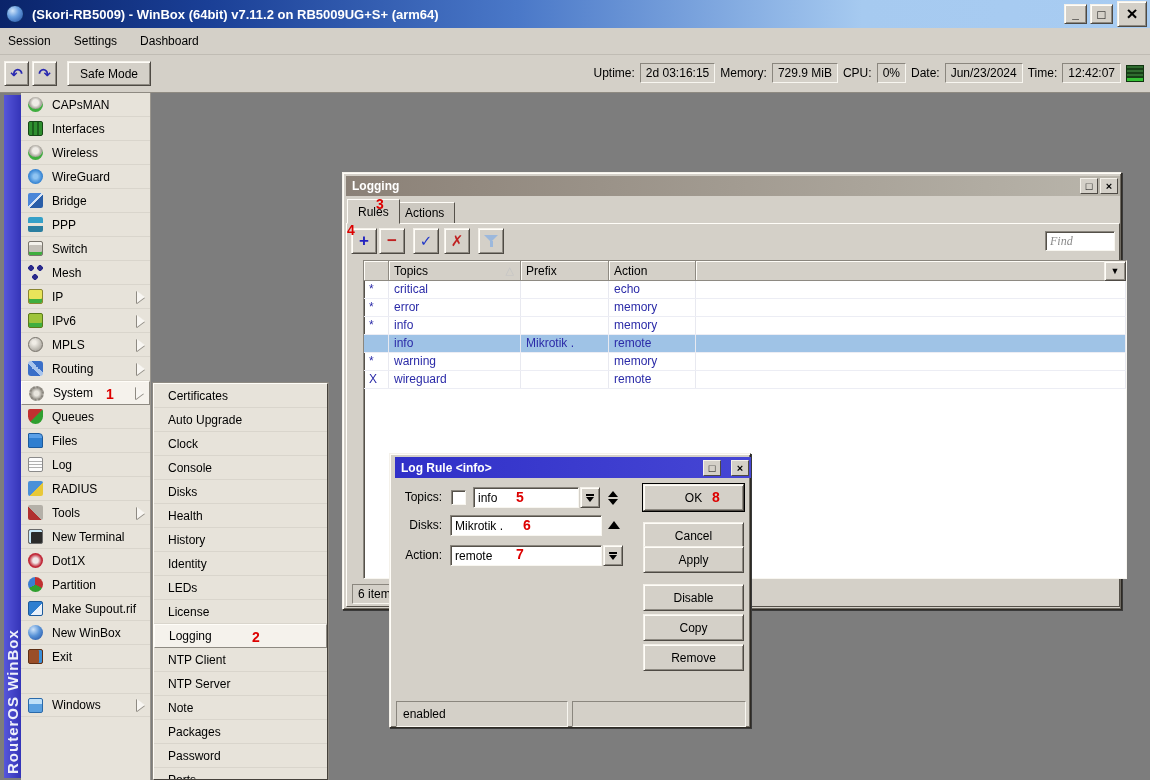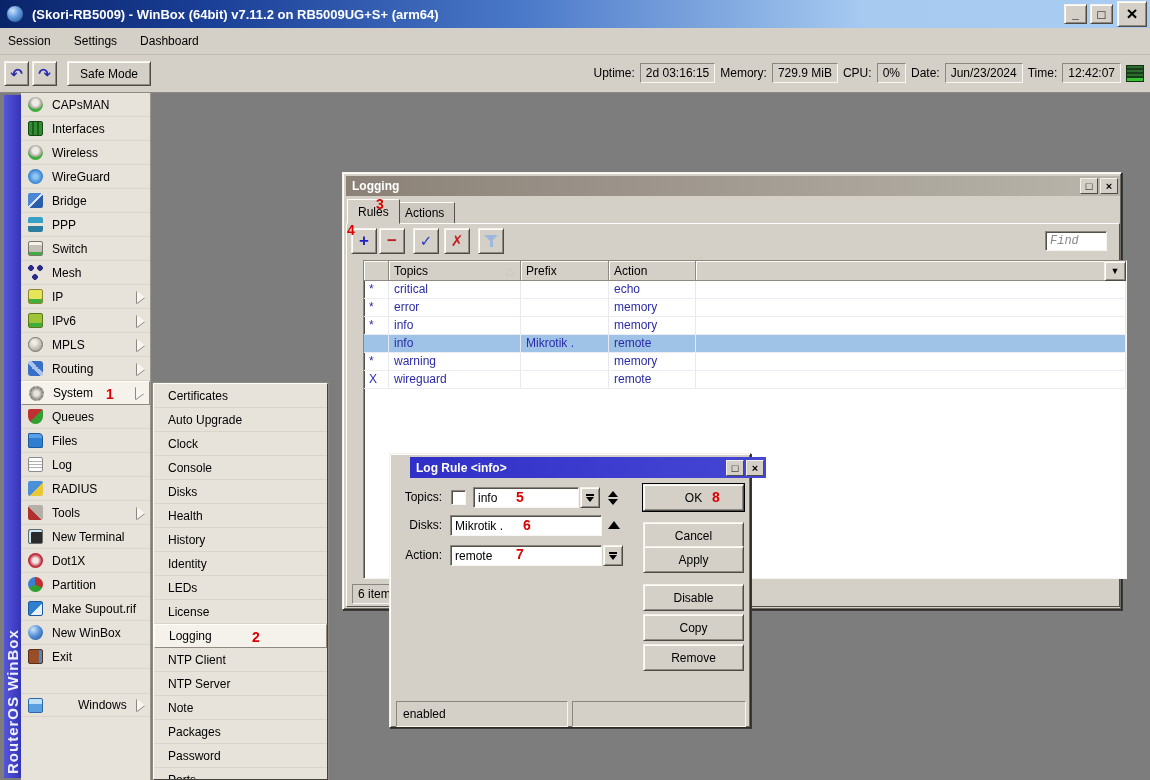--- a/index.html
+++ b/index.html
@@ -54,21 +54,21 @@
     background:linear-gradient(90deg,#5656da,#3434b8); display:flex; justify-content:center; }
   #brandbar span { writing-mode:vertical-rl; transform:rotate(180deg);
     color:#eef0fa; font-weight:bold; font-size:15px; letter-spacing:1px;
     height:100%; line-height:17px; padding-top:4px; }
 
   
   #sidebar { position:absolute; left:21px; top:0; width:130px; height:687px; background:#e7e3da;
     border-right:1px solid #9a968e; }
   .sb-item { position:relative; height:24px; display:flex; align-items:center; padding-left:7px;
     border-bottom:1px solid #d9d5cc; }
-  .sb-item.gap { margin-top:24px; border-top:1px solid #d9d5cc;gap:26px; }
+  .sb-item.gap { margin-top:24px; border-top:1px solid #d9d5cc; }
   .sb-item.sel { background:#f5f2ec; border:1px solid; border-color:#fffdf8 #8e8a82 #8e8a82 #fffdf8; }
   .sb-label { margin-left:9px; white-space:nowrap; }
   .ic { width:15px; height:15px; flex:0 0 15px; border-radius:2px; }
   .arrow { position:absolute; right:5px; width:0; height:0;
     border-left:8px solid #f8f6f2; border-top:6px solid transparent; border-bottom:6px solid transparent;
     filter:drop-shadow(-1px 0 0 #8e8a82) drop-shadow(0 1px 0 #8e8a82); }
   .sb-ann { left:84px; top:5px; }
 
   
   .ic-capsman,.ic-wireless { border-radius:50%; background:radial-gradient(circle at 50% 38%,#efece6 25%,#a8a49c 50%,#d5d1c9 70%); box-shadow:inset 0 -3px 0 #3fae3f; }
@@ -121,23 +121,23 @@
     border-bottom:1px solid #8e8a82; font-size:12px; }
   #tab-panel { position:absolute; left:3px; top:50px; width:774px; height:384px;
     border:1px solid; border-color:#fffdf8 #55514a #55514a #fffdf8; background:#d4d0c8; z-index:2; }
   .tbtn { position:absolute; width:26px; height:26px; top:4px; font-size:17px; font-weight:bold; }
   .g-plus { color:#2222c0; } .g-minus { color:#c02020; }
   .g-check { color:#2238c8; font-size:15px; } .g-x { color:#c02020; font-size:15px; }
   .funnel { display:inline-block; position:relative; width:15px; height:14px; }
   .funnel::before { content:""; position:absolute; left:0; top:1px;
     border-left:7px solid transparent; border-right:7px solid transparent; border-top:7px solid #9cb8dc; }
   .funnel::after { content:""; position:absolute; left:6px; top:7px; width:3px; height:6px; background:#9cb8dc; }
-  #find-box { position:absolute; left:698px; top:7px; width:62px; height:20px; font-size:12px;
+  #find-box { position:absolute; left:698px; top:7px; width:70px; height:20px; font-size:12px;
     padding:1px 4px; background:#fff; border:1px solid; border-color:#8a867e #f8f6f0 #f8f6f0 #8a867e;
-    box-shadow:inset 1px 1px 0 #55514a; font-family:Liberation Mono, monospace; }
+    box-shadow:inset 1px 1px 0 #55514a; font-family:Liberation Serif, serif; }
   #find-box::placeholder { color:#8a8a8a; font-style:italic; }
 
   #log-table { position:absolute; left:5px; top:36px; width:764px; height:319px; background:#fff;
     border:1px solid; border-color:#8a867e #f8f6f0 #f8f6f0 #8a867e; box-shadow:inset 1px 1px 0 #55514a; overflow:hidden;margin-left:11px; }
   #log-thead { position:relative; display:flex; height:20px; background:#d4d0c8; }
   .hcell { display:flex; align-items:center; padding-left:5px; font-size:12px;
     border-right:1px solid #8e8a82; border-bottom:1px solid #8e8a82;
     box-shadow:inset 1px 1px 0 #fffdf8; }
   .c-flag { width:25px; flex:0 0 25px; }
   .c-topics { width:132px; flex:0 0 132px; }
@@ -151,22 +151,22 @@
   .trow.sel { background:#9fc3e6; color:#000; }
   .trow.dis { color:#8c8c8c; }
   #logwin-status { position:absolute; left:5px; top:360px; width:110px; height:20px;
     display:flex; align-items:center; padding-left:5px; font-size:12px;
     background:#d4d0c8; border:1px solid; border-color:#8a867e #f8f6f0 #f8f6f0 #8a867e; }
 
   
   #dialog { position:absolute; left:389px; top:360px; width:362px; height:275px; background:#d4d0c8;
     border:1px solid; border-color:#f4f1ea #2e2a24 #2e2a24 #f4f1ea;
     box-shadow:inset 1px 1px 0 #fffdf8, inset -1px -1px 0 #6e6a62, 1px 1px 0 #3a3a3a; z-index:40; }
-  #dialog-title { position:absolute; left:20px; top:3px; width:356px; height:21px;
-    background:linear-gradient(to right,#3030c8,#4646d4); display:flex; align-items:center; }
+  #dialog-title { position:absolute; left:5px; top:3px; width:356px; height:21px;
+    background:linear-gradient(to right,#3030c8,#4646d4); display:flex; align-items:center;gap:8px; }
   #dialog-title .wtitle { color:#fff; font-weight:bold; margin-left:6px; font-size:12px; }
   #dialog-title .wbtn2 { position:relative; width:18px; height:16px; margin-left:2px;
     display:flex; align-items:center; justify-content:center; font-size:11px; font-weight:bold;
     background:#d4d0c8; border:1px solid; border-color:#f4f1ea #4e4a44 #4e4a44 #f4f1ea; }
   .dlabel { position:absolute; width:52px; text-align:right; line-height:21px; font-size:12px; }
   .dinput { position:absolute; height:21px; font-size:12px; padding:1px 4px; font-family:inherit;
     background:#fff; border:1px solid; border-color:#8a867e #f8f6f0 #f8f6f0 #8a867e; box-shadow:inset 1px 1px 0 #55514a; }
   #chk-topics { position:absolute; left:61px; top:36px; width:15px; height:15px; background:#fff;
     border:1px solid; border-color:#8a867e #f8f6f0 #f8f6f0 #8a867e; box-shadow:inset 1px 1px 0 #55514a; }
   .dropbtn { position:absolute; width:20px; height:21px; }

